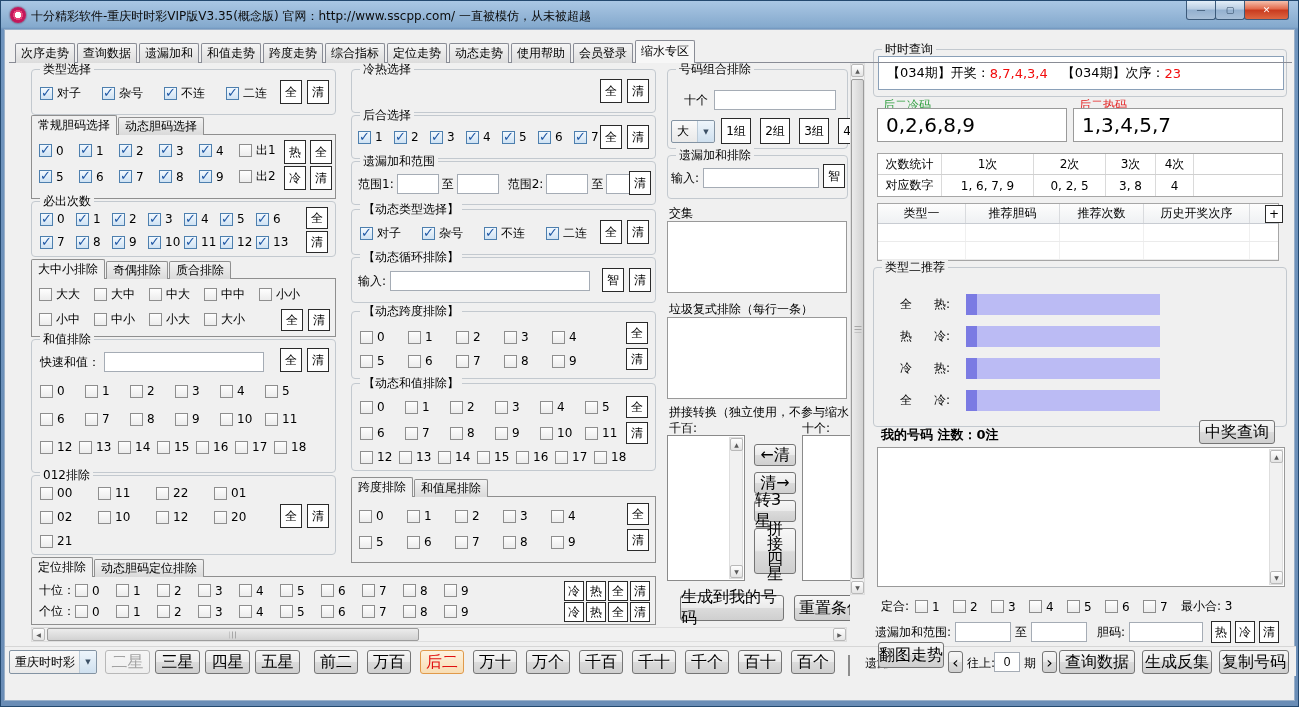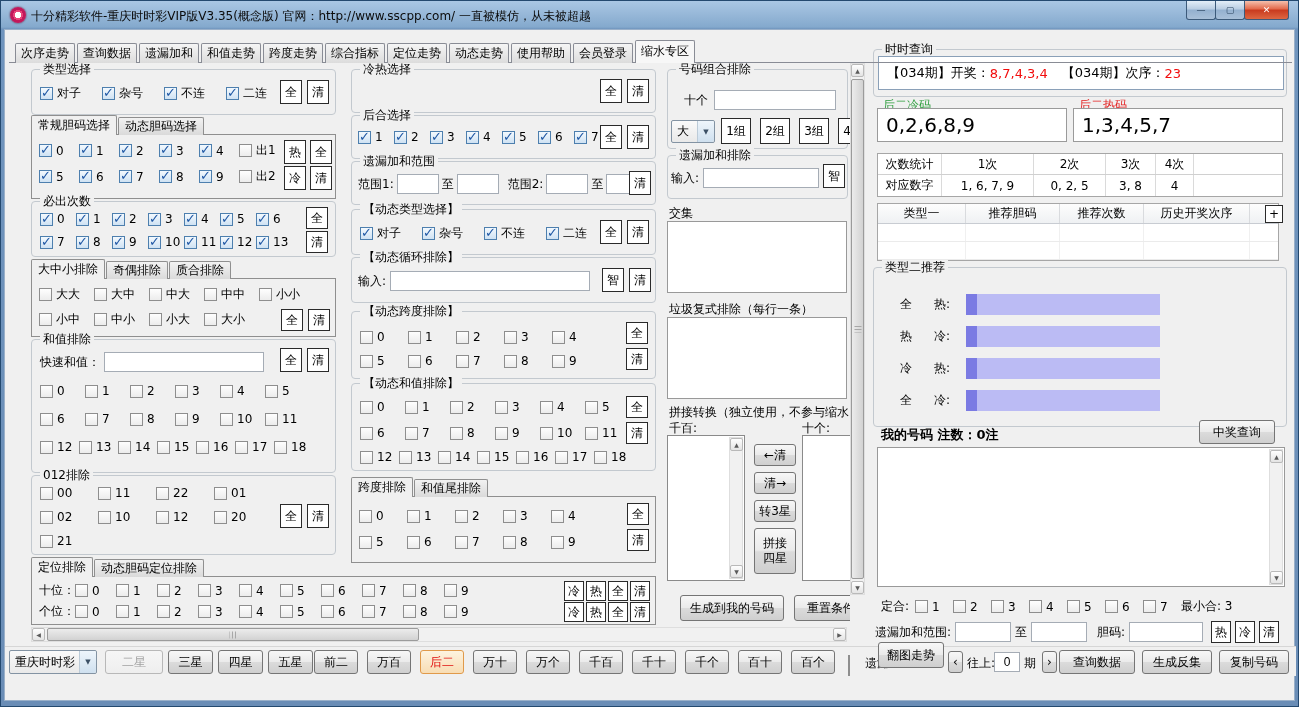--- a/index.html
+++ b/index.html
@@ -38,21 +38,21 @@
 
 .row{position:absolute;display:flex;align-items:center;white-space:nowrap;font-size:12px;z-index:4}
 .btns{position:absolute;display:flex;gap:5px;z-index:4}
 .cbitem{display:inline-flex;align-items:center;gap:4px;font-size:12px;flex:none}
 .cb{width:13px;height:13px;flex:none;position:relative;border:1px solid #8e8e8e;background:linear-gradient(#fefefe,#ececec)}
 .cb.checked{border-color:#4d7fae;background:linear-gradient(#f3f9fe,#cfe2f3)}
 .cb.checked::after{content:"✓";position:absolute;left:0;top:-3px;font-size:13px;font-weight:bold;color:#1f57a4}
 .sqbtn{width:22px;height:24px;flex:none;border:1px solid #2a2a2a;background:#fff;color:#000;font-size:12px;
   display:inline-flex;align-items:center;justify-content:center}
 .sqbtn.h22{height:22px}.sqbtn.h20{height:20px;width:20px}
-.btn{border:1px solid #757575;border-radius:3px;color:#000;font-size:12px;display:inline-flex;align-items:center;justify-content:center;
+.btn{border:1px solid #757575;border-radius:3px;color:#000;font-size:16px;display:inline-flex;align-items:center;justify-content:center;
   background:linear-gradient(#f7f7f7,#ebebeb 48%,#dbdbdb 52%,#cfcfcf)}
 .btn.disabled{color:#a2a2a2;border-color:#b8b8b8;background:linear-gradient(#f6f6f6,#eeeeee)}
 .btn.active{color:#e01010;border-color:#e09a4b;background:linear-gradient(#fdf3e0,#f8ddb4)}
 .inp{height:20px;border:1px solid #a5acb5;background:#fff;font-size:12px;padding:0 3px}
 .ta{position:absolute;border:1px solid #999;background:#fff;resize:none;font-size:12px}
 .list{position:absolute;border:1px solid #8a8a8a;background:#fff}
 
 .combo{position:absolute;border:1px solid #8393a3;border-radius:2px;background:linear-gradient(#fafafa,#e9e9e9);
   display:flex;align-items:center;font-size:12px;padding-left:5px}
 .dar{margin-left:auto;width:17px;align-self:stretch;display:flex;align-items:center;justify-content:center;
@@ -1165,21 +1165,21 @@
     <span class="sqbtn h22" style="width:20px">清</span>
   </div>
 
   <div class="toolbar">
     <div class="combo" style="left:4px;top:3px;width:88px;height:24px">
       <span>重庆时时彩</span>
       <span class="dar">▼</span>
     </div>
     <div class="row" style="left:100px;top:3px;gap:5px">
 
-    <span class="btn disabled" style="width:58px;height:24px">二星</span>
+    <span class="btn disabled" style="width:45px;height:24px">二星</span>
         <span class="btn" style="width:45px;height:24px">三星</span>
         <span class="btn" style="width:45px;height:24px">四星</span>
         <span class="btn" style="width:45px;height:24px">五星</span>
       </div>
     <div class="row" style="left:309px;top:3px;gap:9px">
 
     <span class="btn" style="width:44px;height:24px">前二</span>
         <span class="btn" style="width:44px;height:24px">万百</span>
         <span class="btn active" style="width:44px;height:24px">后二</span>
         <span class="btn" style="width:44px;height:24px">万十</span>

